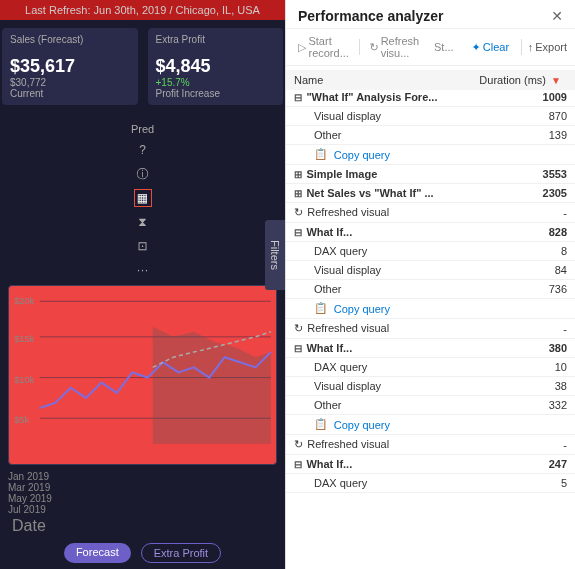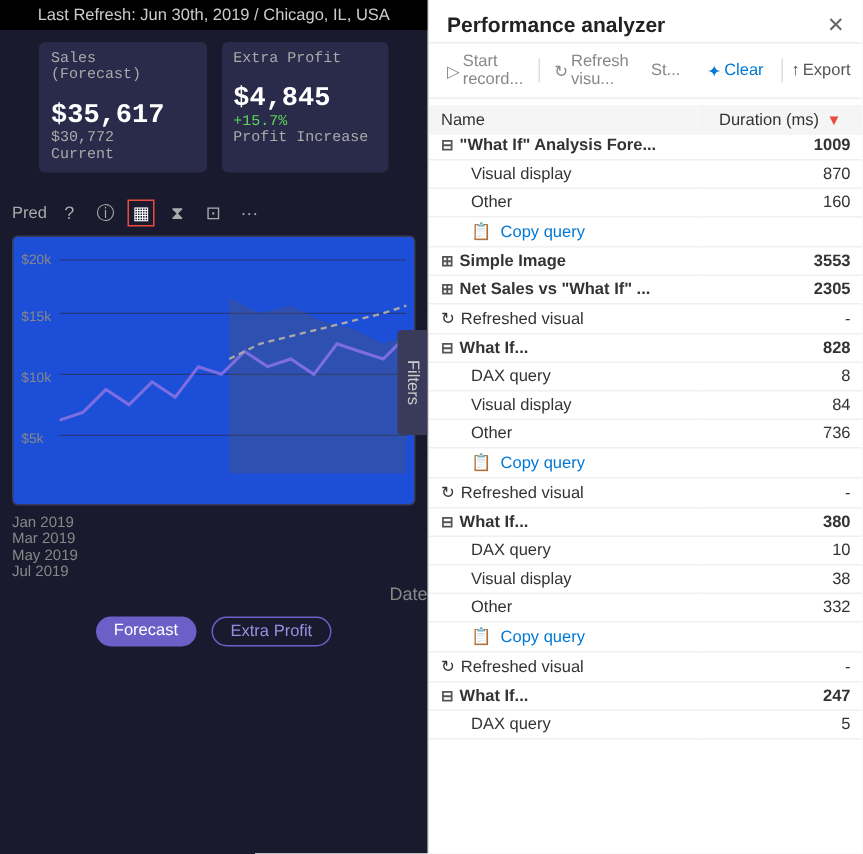--- a/index.html
+++ b/index.html
@@ -17,32 +17,31 @@
     .left-panel {
       width: 285px;
       height: 569px;
       background: #1a1a2e;
       position: relative;
       overflow: hidden;
       flex-shrink: 0;
     }
 
     .top-bar {
-      background: #000000;
+      background: #b91c1c;
       color: #ccc;
       font-size: 11px;
       text-align: center;
       padding: 4px 8px;
     }
 
     .kpi-row {
       display: flex;
-      padding: 8px 26px;
+      padding: 8px 2px;
       gap: 10px;
-      font-family: Liberation Mono, monospace;
     }
     .kpi-card {
       flex: 1;
       background: #2a2a4a;
       border-radius: 4px;
       padding: 6px 8px;
     }
     .kpi-label {
       color: #aaa;
       font-size: 10px;
@@ -97,21 +96,21 @@
       color: #aaa;
       font-size: 12px;
       cursor: pointer;
     }
     .toolbar-icon.active {
       border: 1.5px solid #e74c3c;
       color: #fff;
     }
 
     .chart-area {
-      background: #1d4ed8;
+      background: #ef4444;
       margin: 4px 8px;
       height: 180px;
       border: 1px solid #3a3a5a;
       border-radius: 4px;
       position: relative;
       overflow: hidden;
     }
     .chart-svg {
       width: 100%;
       height: 100%;
@@ -119,23 +118,23 @@
 
     .chart-xaxis {
       display: flex;
       justify-content: space-between;
       padding: 2px 8px;
       color: #888;
       font-size: 10px;
       flex-direction: column;
     }
     .chart-xlabel {
-      text-align: right;
+      text-align: left;
       color: #888;
-      font-size: 12px;
+      font-size: 16px;
       padding-bottom: 2px;
       padding-left: 12px;
     }
 
     .legend-row {
       display: flex;
       gap: 10px;
       padding: 6px 6px;
       justify-content: center;
     }
@@ -321,21 +320,21 @@
     </div>
     <div class="kpi-card">
       <div class="kpi-label">Extra Profit</div>
       <div class="kpi-value">$4,845</div>
       <div class="kpi-change">+15.7%</div>
       <div class="kpi-sub">Profit Increase</div>
     </div>
   </div>
 
 
-  <div class="chart-toolbar" style="margin-top:8px;">
+  <div class="chart-toolbar" style="margin-top:8px;flex-direction:column;">
     <span class="chart-label">Pred</span>
     <span class="toolbar-icon">?</span>
     <span class="toolbar-icon">ⓘ</span>
     <span class="toolbar-icon active">▦</span>
     <span class="toolbar-icon">⧗</span>
     <span class="toolbar-icon">⊡</span>
     <span class="toolbar-icon">···</span>
   </div>
 
   <div class="chart-area">
@@ -423,21 +422,21 @@
       <tr class="row-header">
             <td style="padding-left: 8px;"><span style="cursor: pointer; margin-right: 4px; color: rgb(85, 85, 85); font-size: 10px;">⊟</span><span>"What If" Analysis Fore...</span></td>
             <td class="right">1009</td>
           </tr>
           <tr>
             <td style="padding-left: 28px;">Visual display</td>
             <td class="right">870</td>
           </tr>
           <tr>
             <td style="padding-left: 28px;">Other</td>
-            <td class="right">160</td>
+            <td class="right">139</td>
           </tr>
           <tr>
             <td style="padding-left: 28px;">
               <span class="copy-link"><span style="font-size:11px;margin-right:3px;">📋</span>Copy query</span>
             </td>
             <td></td>
           </tr>
           <tr class="row-header">
             <td style="padding-left: 8px;"><span style="cursor: pointer; margin-right: 4px; color: rgb(85, 85, 85); font-size: 10px;">⊞</span><span>Simple Image</span></td>
             <td class="right">3553</td>

